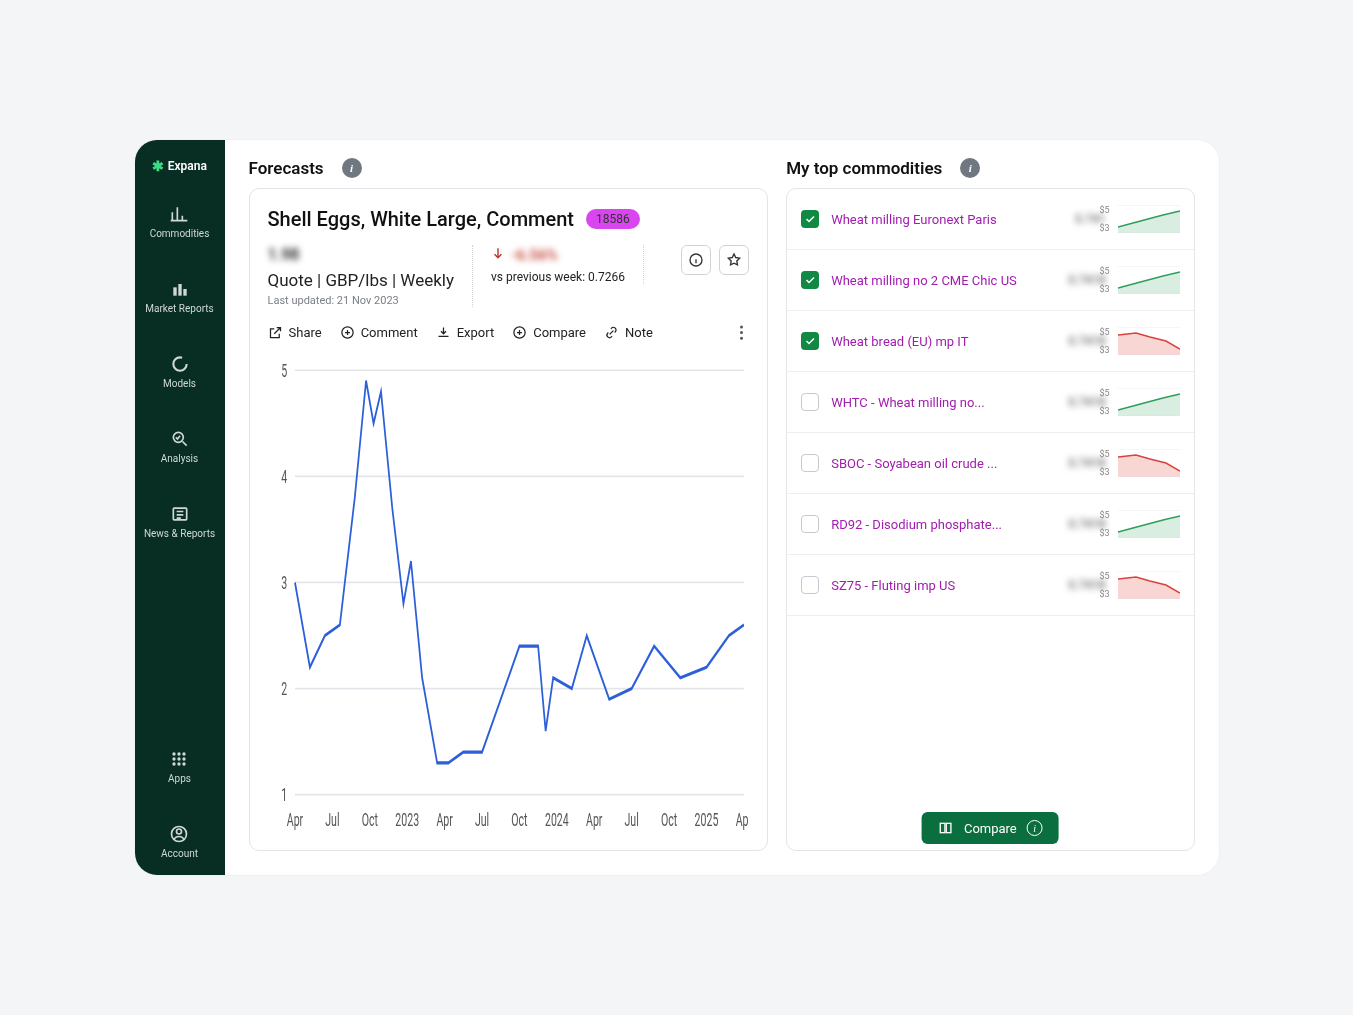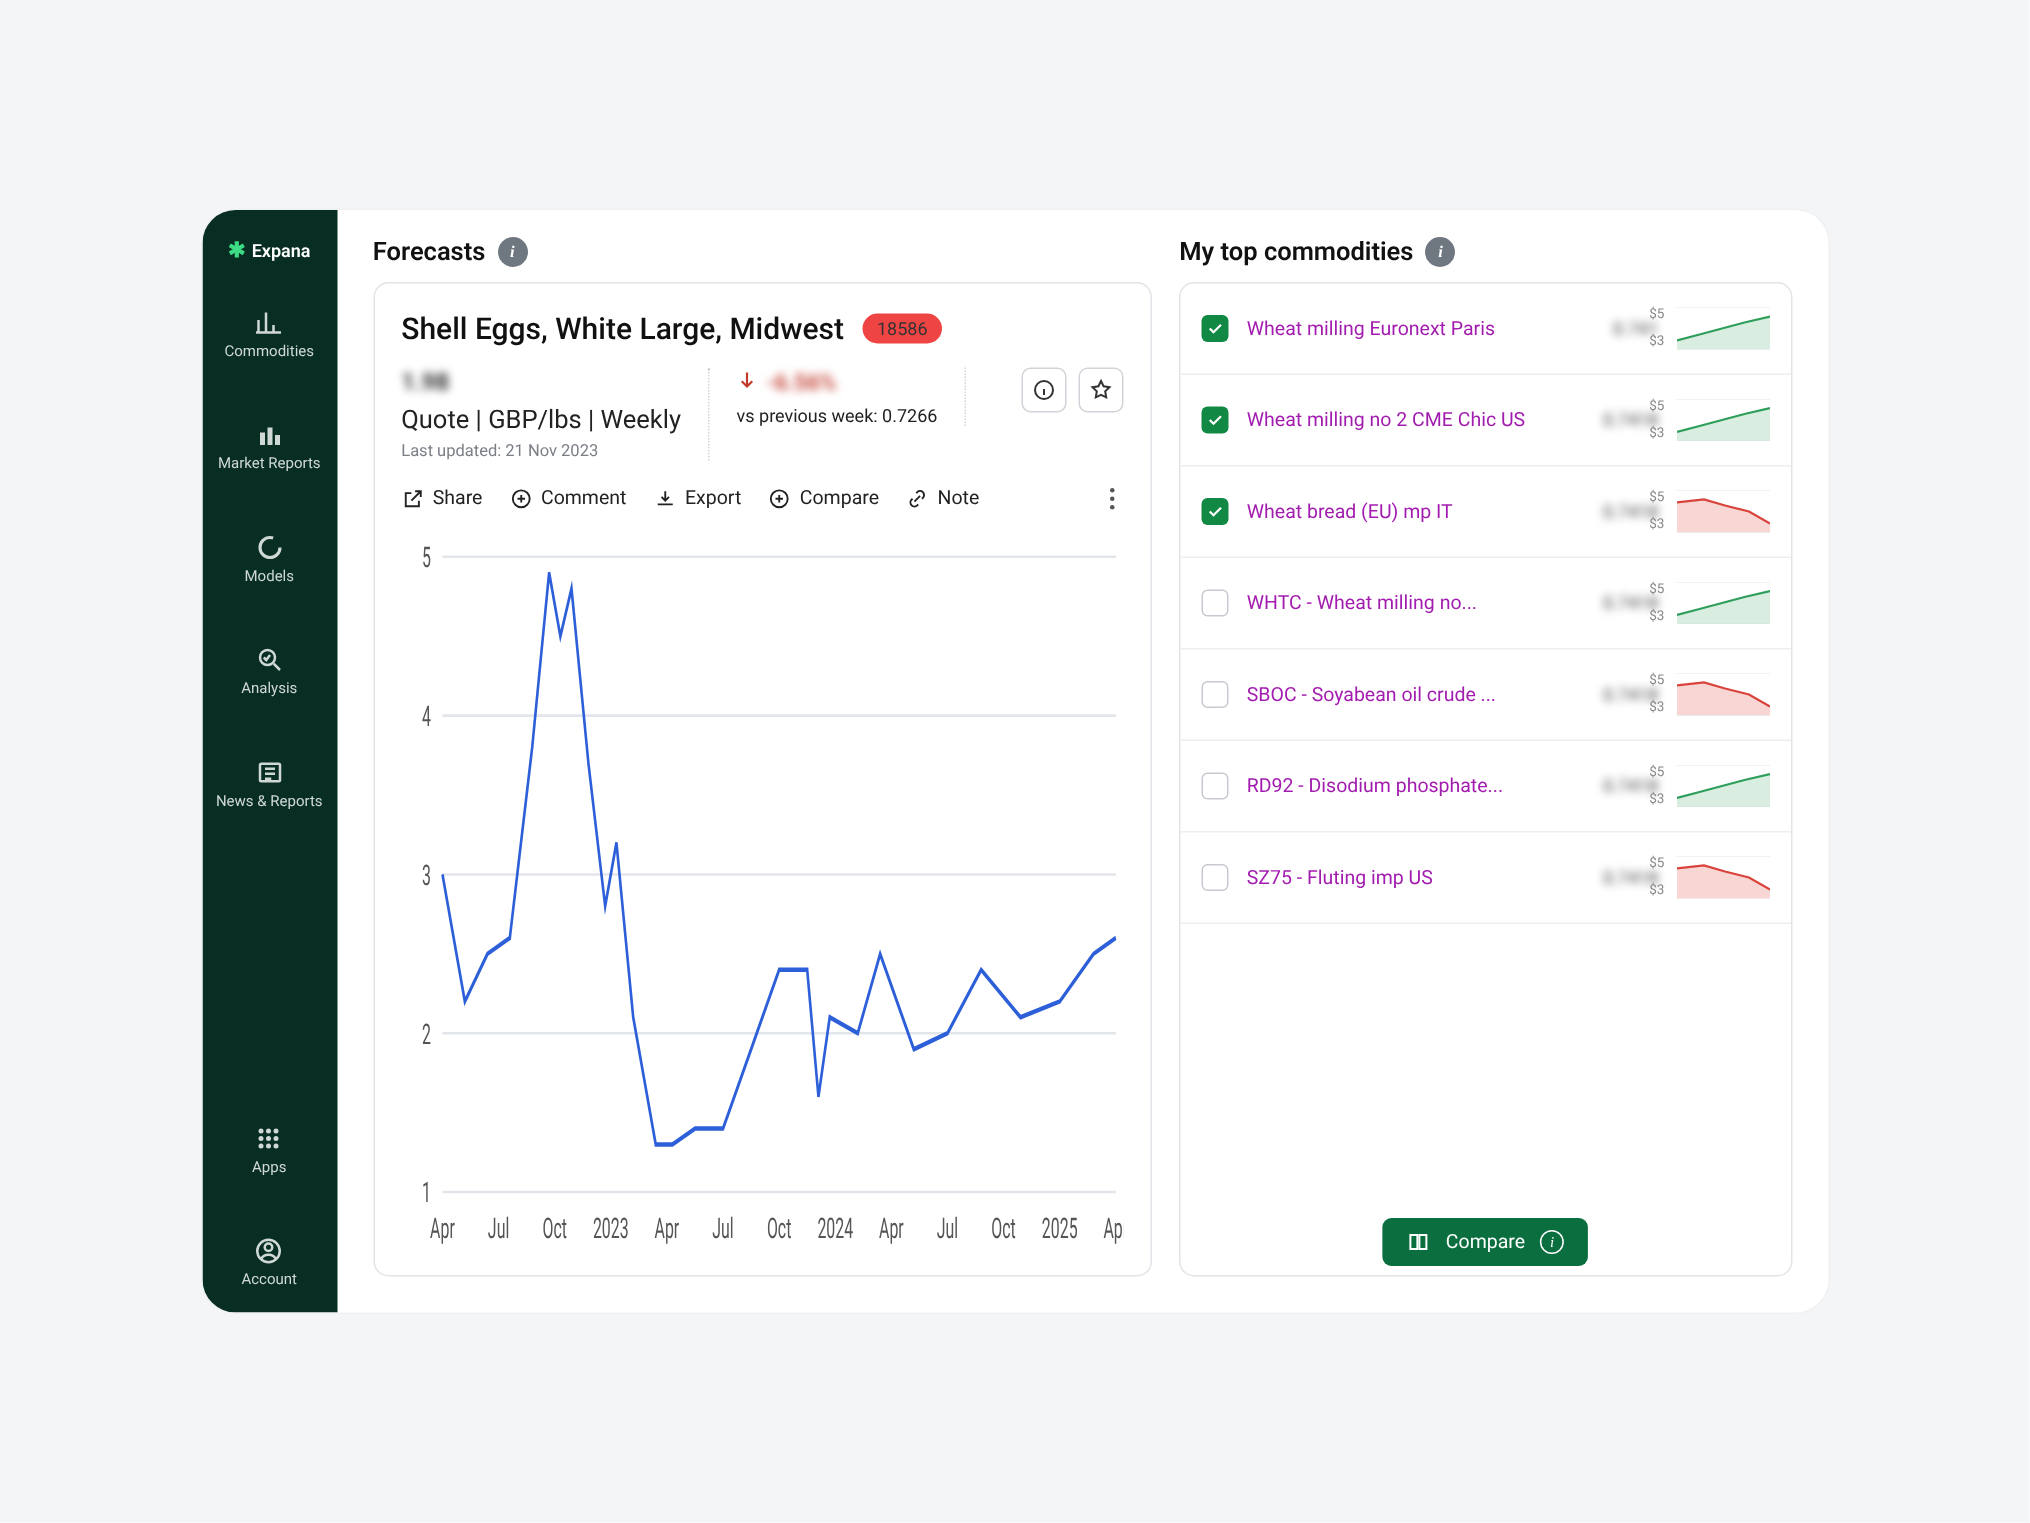--- a/index.html
+++ b/index.html
@@ -77,21 +77,21 @@
     gap: 18px;
     padding: 18px 24px 24px;
     flex: 1;
     min-height: 0;
   }
   .col-left { flex: 1 1 56%; min-width: 0; display: flex; flex-direction: column; }
   .col-right { flex: 1 1 44%; min-width: 0; display: flex; flex-direction: column; }
   .section-head {
     display: flex;
     align-items: center;
-    gap: 8px;
+    gap: 18px;
     margin-bottom: 10px;
   }
   .section-head h2 { font-size: 17px; font-weight: 600; color: #111; }
   .info-circle {
     width: 20px; height: 20px; border-radius: 50%;
     background: #6f7780; color: #fff;
     display: inline-flex; align-items: center; justify-content: center;
     font-size: 11px; font-weight: 700; font-style: italic; font-family: Georgia, serif;
   }
   .card {
@@ -99,21 +99,21 @@
     border-radius: 10px;
     padding: 18px 18px 14px;
     flex: 1;
     display: flex;
     flex-direction: column;
     min-height: 0;
   }
   .forecast-header { display: flex; align-items: center; gap: 12px; }
   .forecast-title { font-size: 20px; font-weight: 500; color: #111; }
   .badge {
-    background: #ef4444;
+    background: #d946ef;
     border-radius: 999px;
     padding: 3px 10px;
     font-size: 12px;
     color: #333;
   }
   .stats-row {
     display: flex;
     align-items: flex-start;
     gap: 18px;
     margin-top: 14px;
@@ -280,21 +280,21 @@
 
     <div class="content">
 
       <div class="col-left">
         <div class="section-head">
           <h2>Forecasts</h2>
           <span class="info-circle">i</span>
         </div>
         <div class="card">
           <div class="forecast-header">
-            <span class="forecast-title">Shell Eggs, White Large, Midwest</span>
+            <span class="forecast-title">Shell Eggs, White Large, Comment</span>
             <span class="badge">18586</span>
           </div>
           <div class="stats-row">
             <div class="stat-block">
               <div class="blur-num">1.98</div>
               <div class="meta">Quote | GBP/lbs | Weekly</div>
               <div class="meta-sub">Last updated: 21 Nov 2023</div>
             </div>
             <div class="stat-block">
               <div class="delta">

